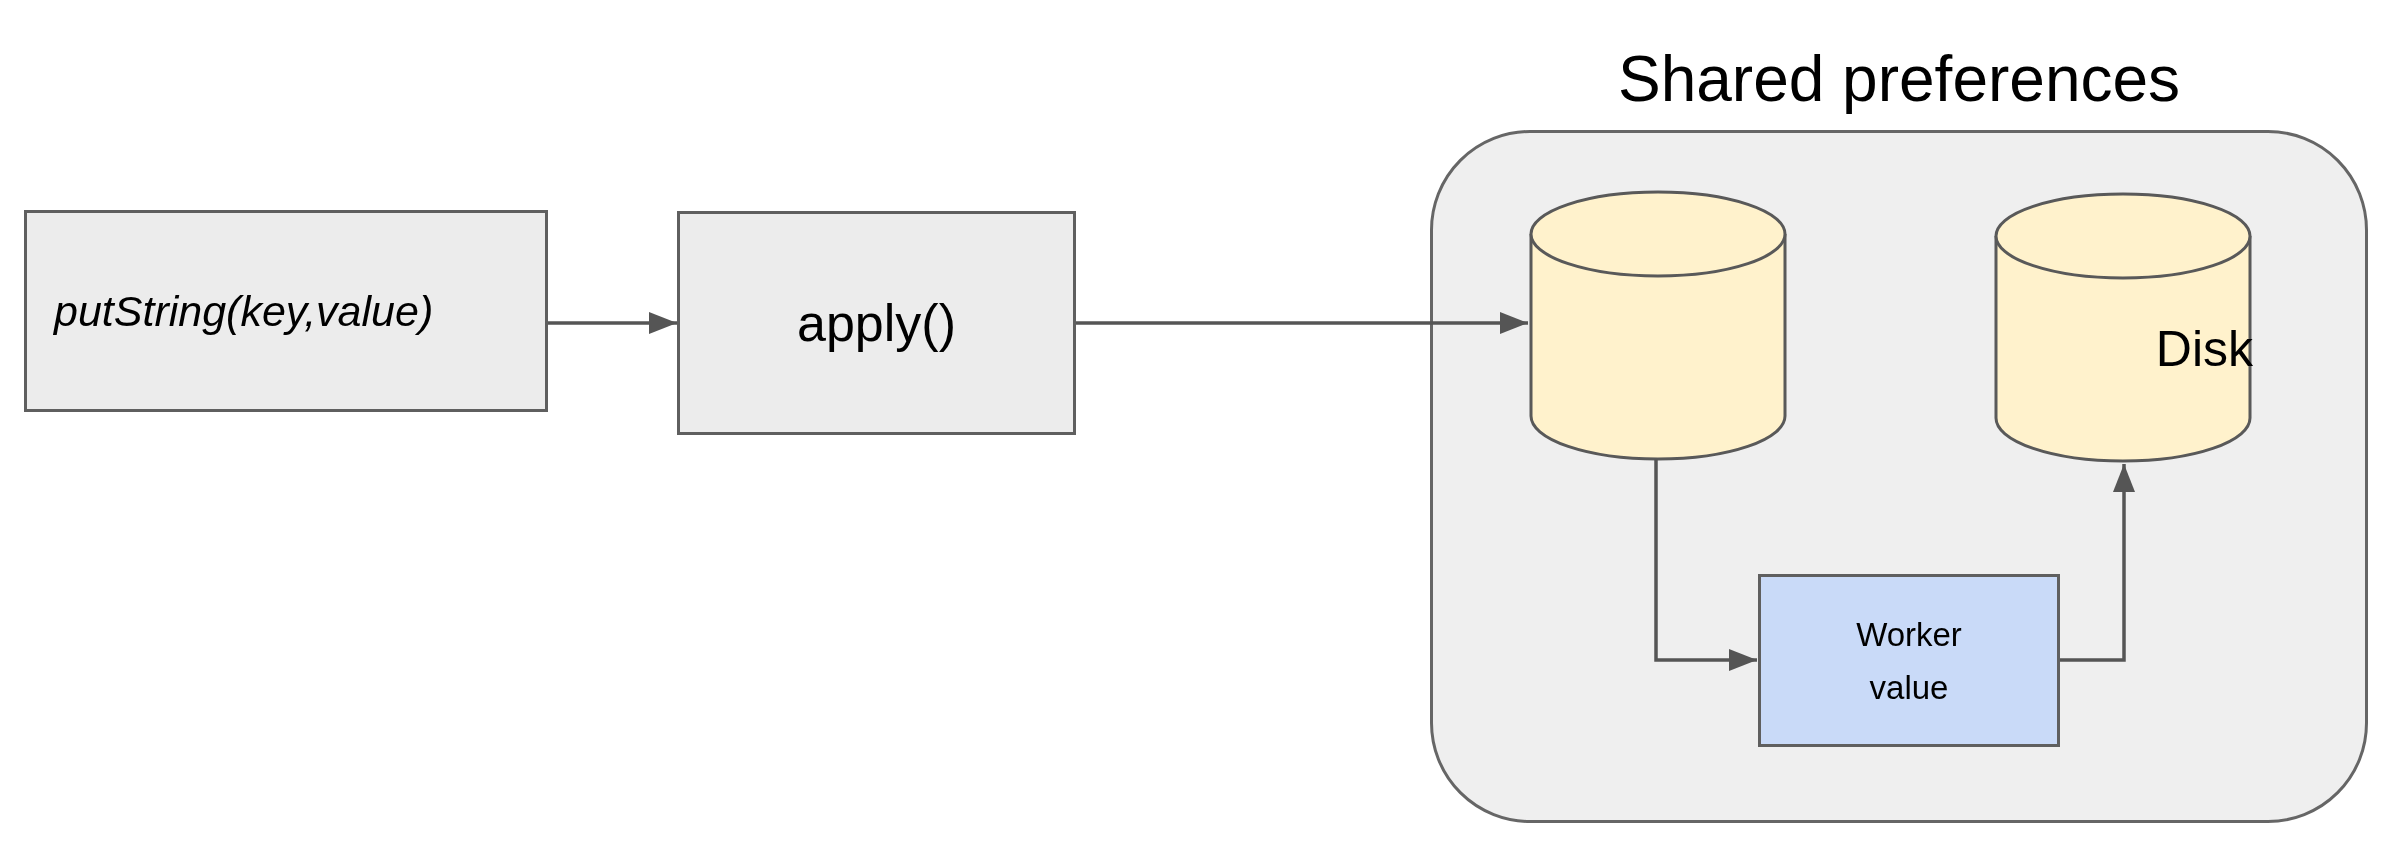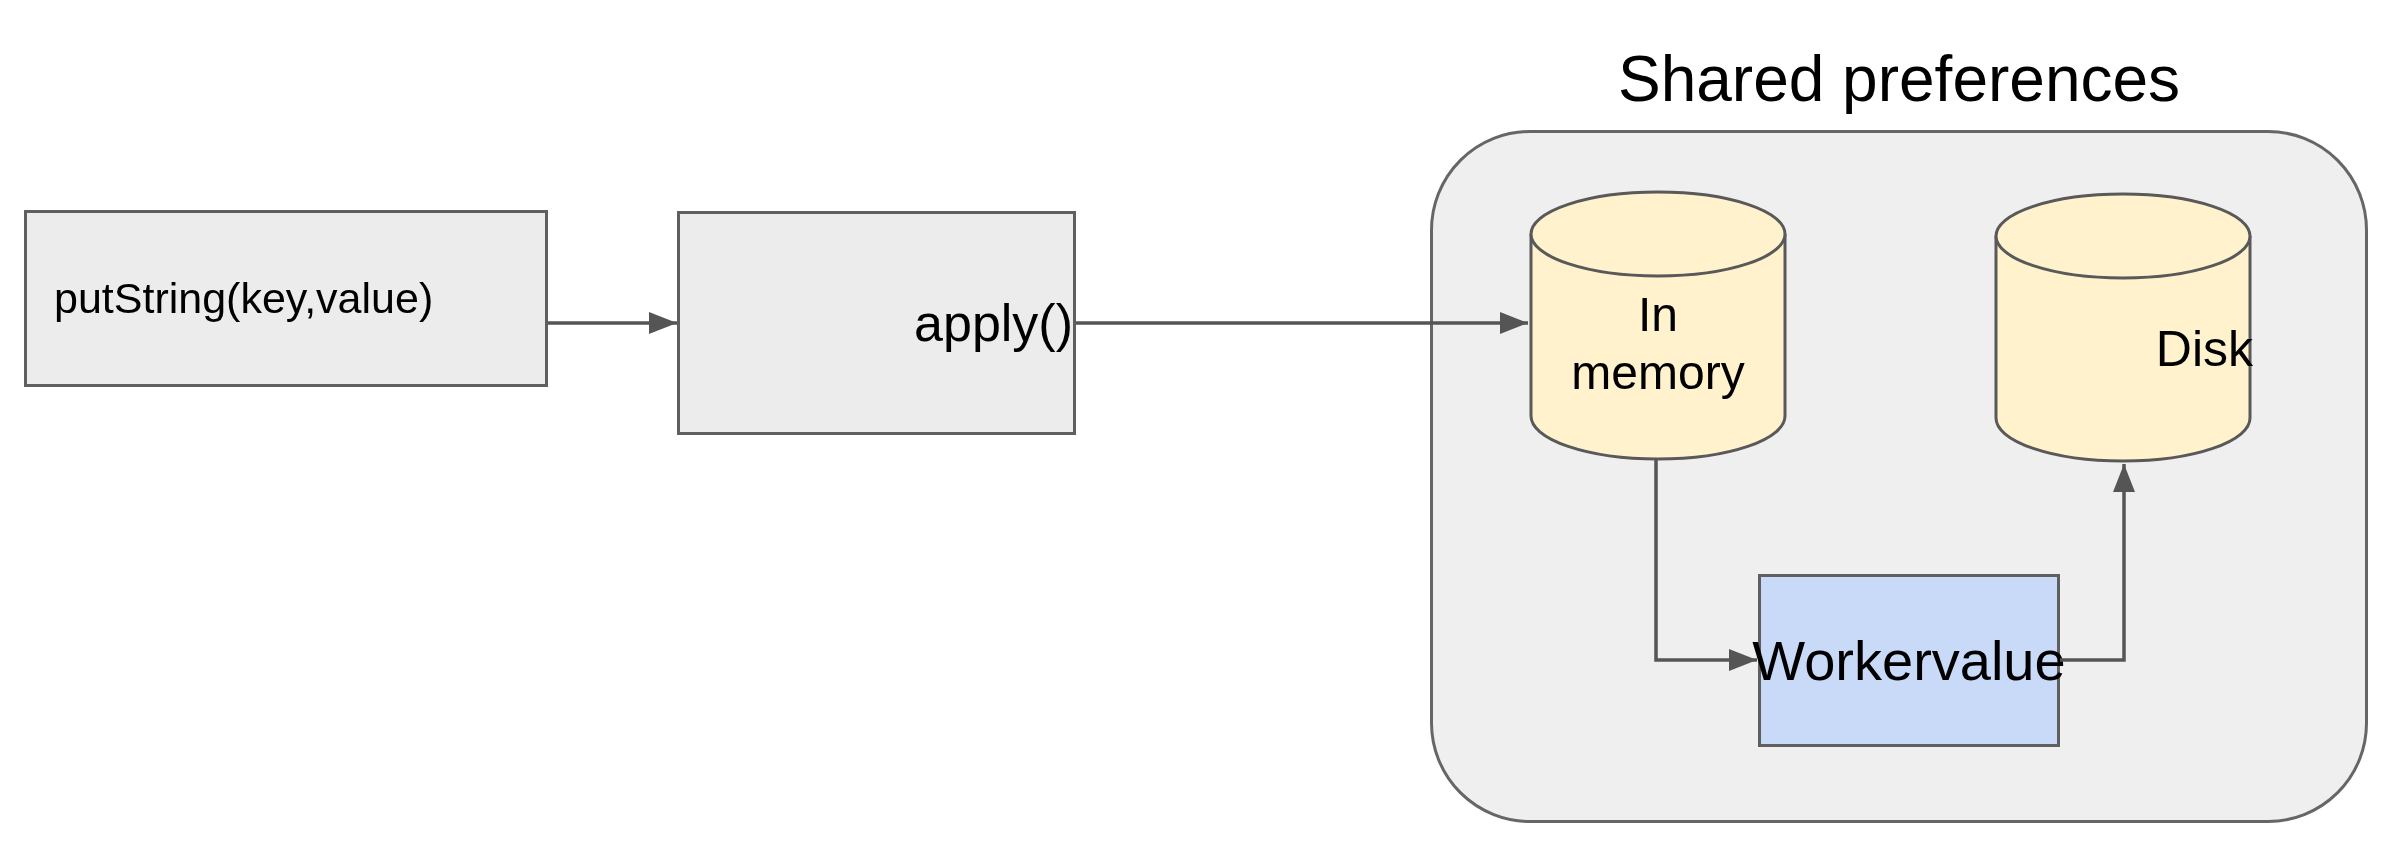--- a/index.html
+++ b/index.html
@@ -9,68 +9,64 @@
     font-family:"Liberation Sans",sans-serif;
     color:var(--text-color,#000);
   }
   .abs{position:absolute;box-sizing:border-box;}
   .procbox{
     background:var(--box-fill,#ececec);
     border:3px solid var(--box-border,#5f5f5f);
     display:flex;align-items:center;
   }
   .procbox.left-text{padding-left:27px;font-size:43px;}
-  .procbox.center-text{justify-content:flex-end;font-size:52px;}
+  .procbox.center-text{justify-content:center;font-size:52px;}
   .group{
     background:var(--group-fill,#efefef);
     border:3px solid var(--group-border,#666);
     border-radius:100px;
   }
   .group-title{
     text-align:center;font-size:64px;line-height:58px;white-space:nowrap;
   }
   .cyl-label{text-align:center;font-size:48px;line-height:58px;}
   .disk-label{text-align:right;font-size:50px;line-height:58px;}
   .workerbox{
     background:var(--worker-fill,#c9daf8);
     border:3px solid var(--box-border,#5f5f5f);
-    display:flex;flex-direction:row;align-items:center;justify-content:center;
-    font-size:56px;line-height:53px;text-align:center;
+    display:flex;flex-direction:column;align-items:center;justify-content:center;
+    font-size:33px;line-height:53px;text-align:center;
   }
   .cyl-fill{fill:var(--cylinder-fill,#fff2cc);stroke:var(--cylinder-border,#595959);stroke-width:3;}
   .arrow{stroke:var(--arrow-color,#555);stroke-width:3.5;fill:none;}
   .arrowhead{fill:var(--arrow-color,#555);}
   svg.overlay{position:absolute;left:0;top:0;pointer-events:none;}
 </style>
 </head>
 <body>
 
 <div class="canvas">
 
-  <div class="abs procbox left-text" style="left:24px;top:210px;width:524px;height:177px;">
+  <div class="abs procbox left-text" style="left:24px;top:210px;width:524px;height:202px;font-style:italic;">
     <span>putString(key,value)</span>
   </div>
 
   <div class="abs procbox center-text" style="left:677px;top:211px;width:399px;height:224px;">
     <span>apply()</span>
   </div>
 
   <div class="abs group-title" style="left:1430px;top:50px;width:938px;">Shared preferences</div>
 
   <div class="abs group" style="left:1430px;top:130px;width:938px;height:693px;"></div>
 
   <div class="abs" style="left:1528px;top:188px;width:260px;height:274px;">
     <svg width="260" height="274" viewBox="0 0 260 274">
       <path class="cyl-fill" d="M3,46 L3,228 A127,43 0 0 0 257,228 L257,46"></path>
       <ellipse class="cyl-fill" cx="130" cy="46" rx="127" ry="42"></ellipse>
     </svg>
-  </div>
-  <div class="abs cyl-label" style="left:1528px;top:286px;width:260px;">
-    <div>In</div>
-    <div>memory</div>
   </div>
 
   <div class="abs" style="left:1993px;top:190px;width:260px;height:274px;">
     <svg width="260" height="274" viewBox="0 0 260 274">
       <path class="cyl-fill" d="M3,46 L3,228 A127,43 0 0 0 257,228 L257,46"></path>
       <ellipse class="cyl-fill" cx="130" cy="46" rx="127" ry="42"></ellipse>
     </svg>
   </div>
   <div class="abs disk-label" style="left:1993px;top:320px;width:260px;">Disk</div>
 

